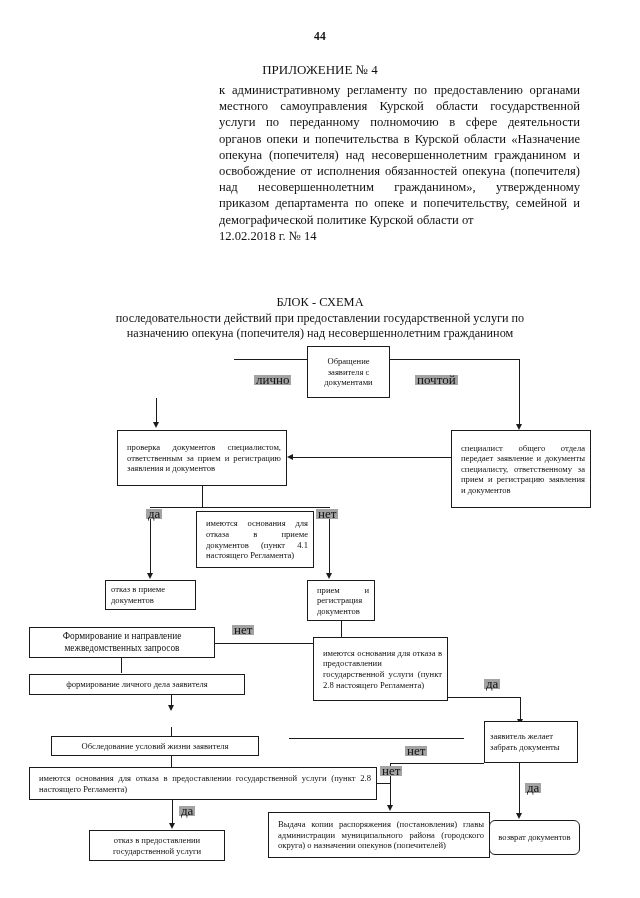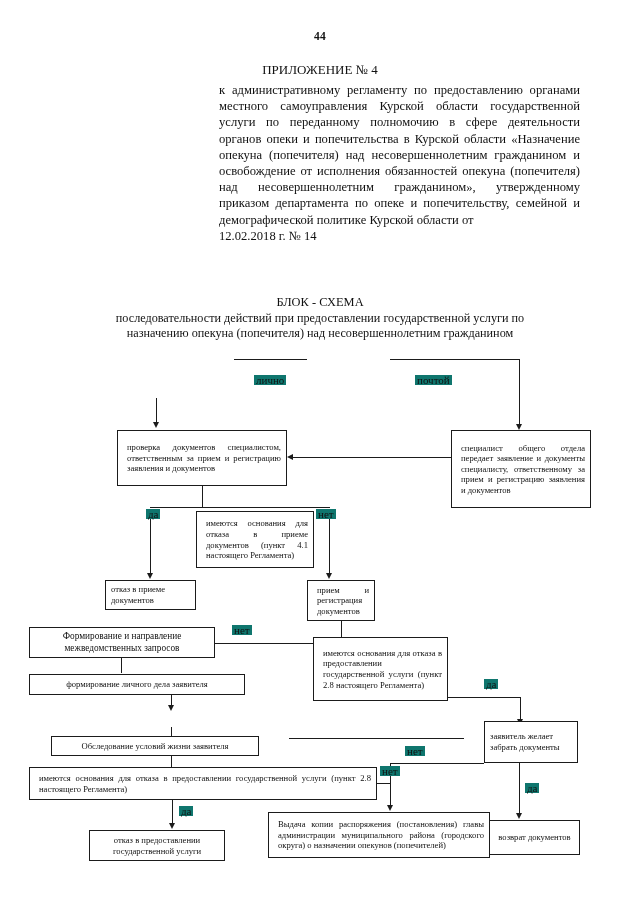--- a/index.html
+++ b/index.html
@@ -90,23 +90,23 @@
     justify-content: center;
     z-index: 3;
   }
   .node.center  { text-align: center; }
   .node.justify { text-align: justify; text-justify: inter-word; padding-left: 9px; }
   .node.left    { text-align: left; }
   .node.big     { font-size: 9.3px; line-height: 11.6px; }
 
   .edge-label {
     position: absolute;
-    font-size: 11px;
+    font-size: 13px;
     line-height: 10px;
-    background: #0f766e;
+    background: #a3a3a3;
     padding: 0 2px;
     z-index: 4;
     white-space: nowrap;
   }
 
   .ln {
     position: absolute;
     background: #1b1b1b;
     z-index: 1;
   }
@@ -138,20 +138,21 @@
   <p>к административному регламенту по предоставлению органами местного самоуправления Курской области государственной услуги по переданному полномочию в сфере деятельности органов опеки и попечительства в Курской области «Назначение опекуна (попечителя) над несовершеннолетним гражданином и освобождение от исполнения обязанностей опекуна (попечителя) над несовершеннолетним гражданином», утвержденному приказом департамента по опеке и попечительству, семейной и демографической политике Курской области от</p>
   <p class="last">12.02.2018 г. № 14</p>
 </div>
 
 <div class="scheme-title">БЛОК - СХЕМА</div>
 <div class="scheme-subtitle">последовательности действий при предоставлении государственной услуги по назначению опекуна (попечителя) над несовершеннолетним гражданином</div>
 
 <div id="flowchart">
 
 
+  <div class="node center" style="left:307px; top:346px; width:83px; height:52px;">Обращение заявителя с документами</div>
 
   <div class="ln h" style="left:234px; top:359px; width:73px;"></div>
   <div class="edge-label" style="left:254px; top:375px;">лично</div>
 
   <div class="ln h" style="left:390px; top:359px; width:130px;"></div>
   <div class="ln v" style="left:519px; top:359px; height:67px;"></div>
   <div class="arrow down" style="left:516px; top:424px;"></div>
   <div class="edge-label" style="left:415px; top:375px;">почтой</div>
 
   <div class="ln v" style="left:156px; top:398px; height:26px;"></div>
@@ -230,15 +231,15 @@
   <div class="arrow down" style="left:169px; top:823px;"></div>
   <div class="edge-label" style="left:179px; top:806px;">да</div>
 
   <div class="ln h" style="left:377px; top:783px; width:14px;"></div>
   <div class="edge-label" style="left:380px; top:766px;">нет</div>
 
   <div class="node center" style="left:89px; top:830px; width:136px; height:31px;">отказ в предоставлении государственной услуги</div>
 
   <div class="node justify" style="left:268px; top:812px; width:222px; height:46px;">Выдача копии распоряжения (постановления) главы администрации муниципального района (городского округа) о назначении опекунов (попечителей)</div>
 
-  <div class="node center" style="left:489px; top:820px; width:91px; height:35px;">возврат документов</div>
+  <div class="node center" style="left:489px; top:820px; width:91px; height:35px;border-radius:6px;">возврат документов</div>
 
 </div>
 
 </body></html>

